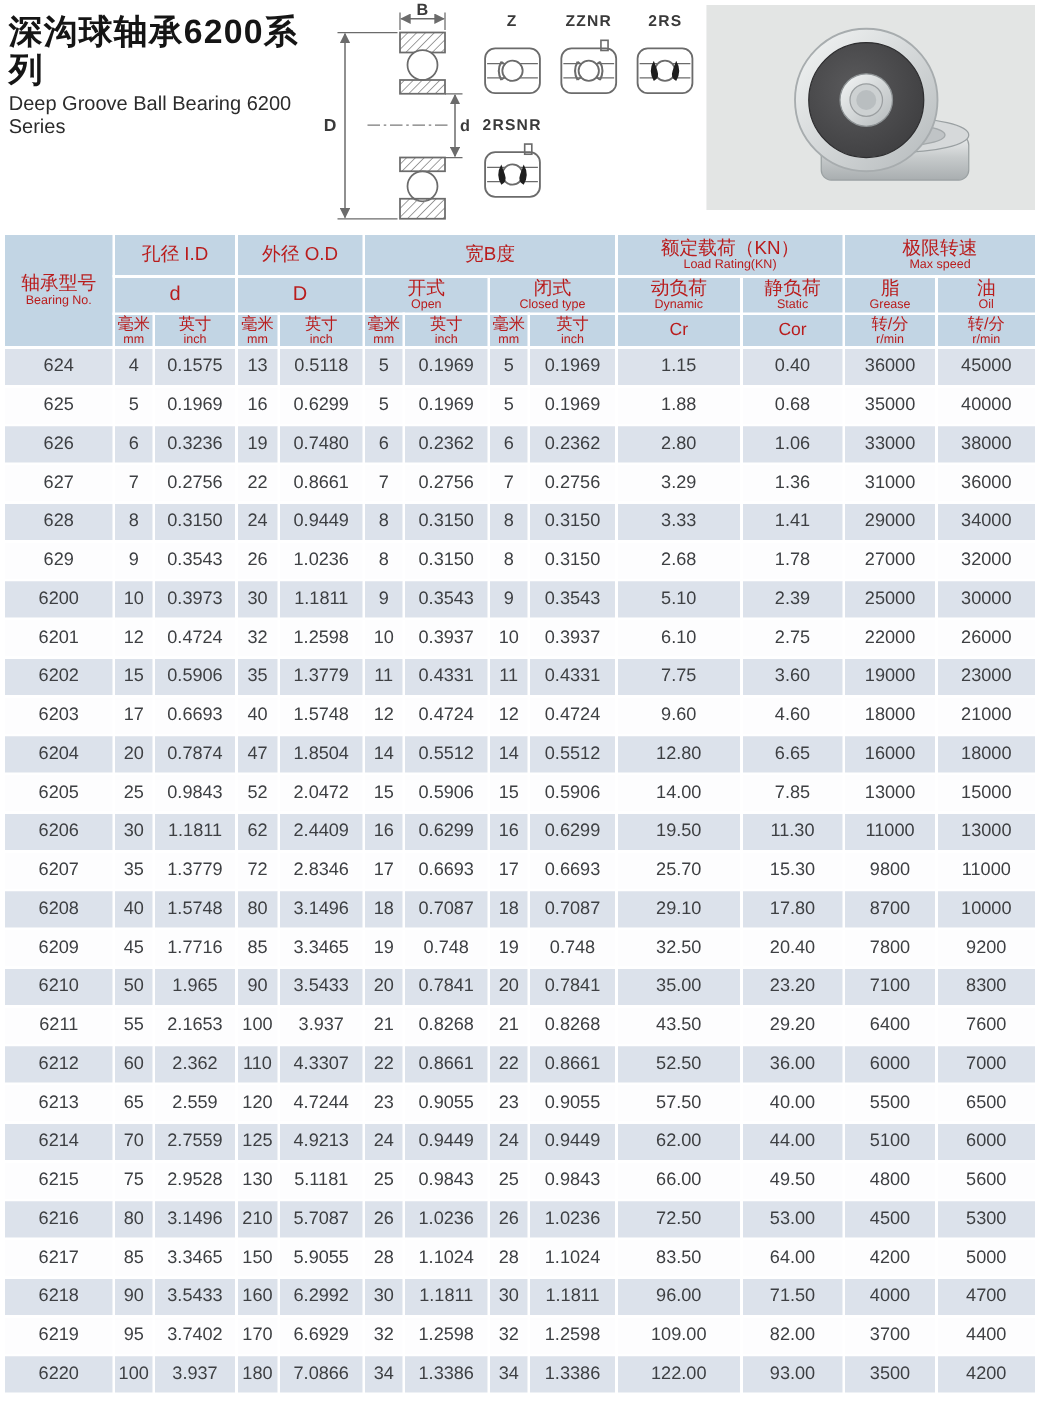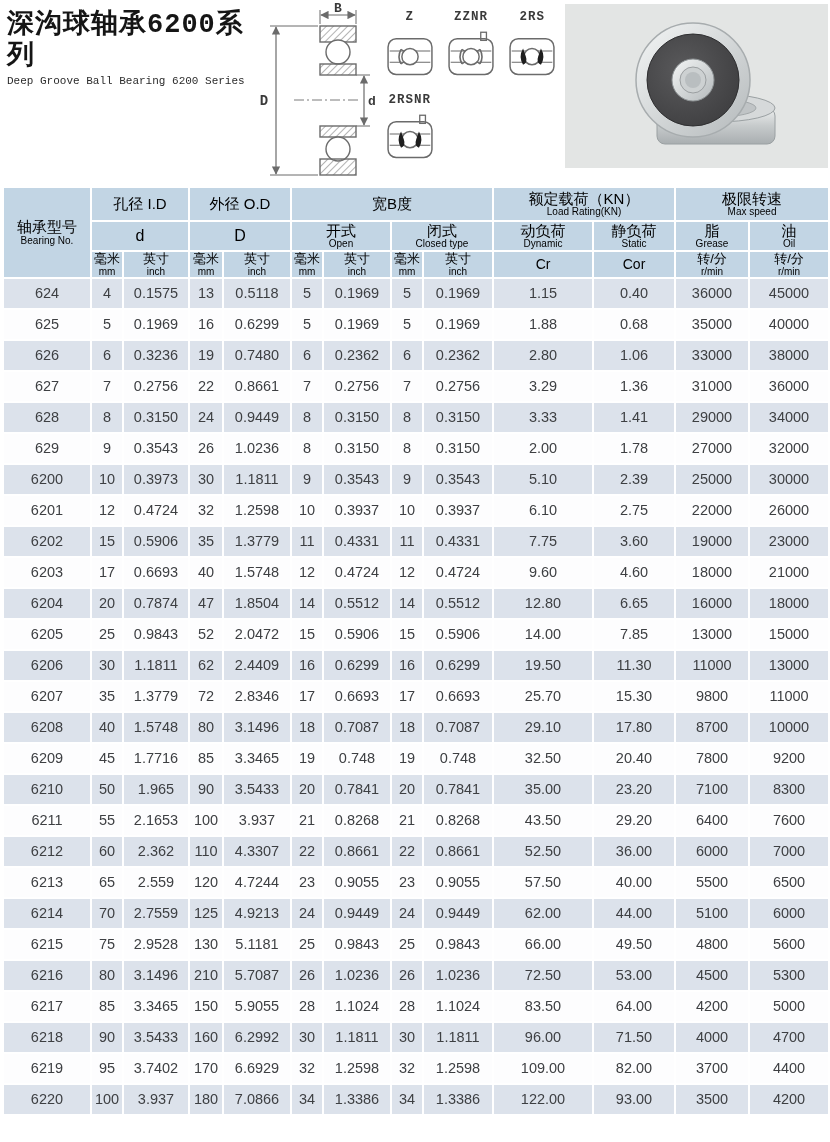--- a/index.html
+++ b/index.html
@@ -3,44 +3,44 @@
 <meta charset="utf-8">
 <style>
   * { margin:0; padding:0; box-sizing:border-box; }
   html,body { width:830px; }
   body {
     width:830px; height:1142px; background:#ffffff;
     font-family:"Liberation Sans","DejaVu Sans",sans-serif;
     color:#3d3f42; position:relative; overflow:hidden;
   }
   
-  .top { position:relative; width:670px; height:184px;font-family:Liberation Mono, monospace; }
+  .top { position:relative; width:670px; height:184px; }
   .title-block { position:absolute; left:7px; top:10px; width:260px; }
   .title-zh { font-size:27px; font-weight:bold; color:#151515; letter-spacing:1px; line-height:1.15; }
-  .title-en { font-size:11px; color:#2b2b2b; margin-top:3px; }
+  .title-en { font-size:16px; color:#2b2b2b; margin-top:3px; }
   .xsection { position:absolute; left:258px; top:2px; width:118px; height:178px; }
   .type-grid {
     position:absolute; left:382px; top:10px; width:178px; height:164px;
     display:grid; grid-template-columns:repeat(3,1fr); grid-template-rows:1fr 1fr;
     column-gap:6px; row-gap:2px;
   }
   .type-item { display:flex; flex-direction:column; align-items:center; }
   .type-label { font-size:12.5px; font-weight:bold; color:#3a3a3a; letter-spacing:1px; height:16px; }
   .type-item svg { width:52px; height:58px; }
   .photo-box { position:absolute; left:565px; top:4px; width:263px; height:164px; }
   
   table.spec {
     position:absolute; left:2px; top:186px; width:826px;
     border-collapse:collapse; table-layout:fixed;
   }
   table.spec th, table.spec td {
     border:2px solid #ffffff; text-align:center; vertical-align:middle;
     overflow:hidden; white-space:nowrap;
   }
-  table.spec thead th { background:#c2d5e4; color:#000000; font-weight:normal; }
+  table.spec thead th { background:#c2d5e4; color:#b91c1c; font-weight:normal; }
   .hz { font-size:15px; line-height:1.05; display:block; }
   .he { font-size:10px; line-height:1.1; display:block; }
   .hsym { font-size:16px; }
   .hcr { font-size:14px; }
   tr.hr1 { height:34px; } tr.hr2 { height:30px; } tr.hr3 { height:16px; }
   table.spec tbody tr { height:31px; }
   table.spec tbody td { font-size:14.5px; color:#3d3f42; background:#fdfdfe; }
   table.spec tbody tr:nth-child(odd) td { background:#dce2eb; }
   .dg { stroke:#6b6b6b; fill:none; }
 </style>
@@ -374,21 +374,21 @@
       <tr>
         <td>629</td>
         <td>9</td>
         <td>0.3543</td>
         <td>26</td>
         <td>1.0236</td>
         <td>8</td>
         <td>0.3150</td>
         <td>8</td>
         <td>0.3150</td>
-        <td>2.00</td>
+        <td>2.68</td>
         <td>1.78</td>
         <td>27000</td>
         <td>32000</td>
       </tr>
       <tr>
         <td>6200</td>
         <td>10</td>
         <td>0.3973</td>
         <td>30</td>
         <td>1.1811</td>

